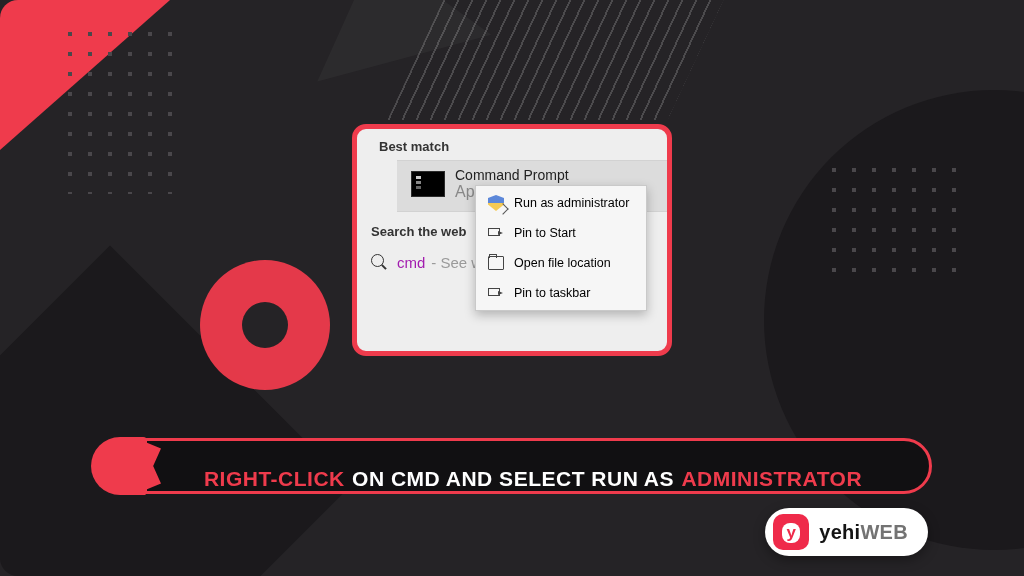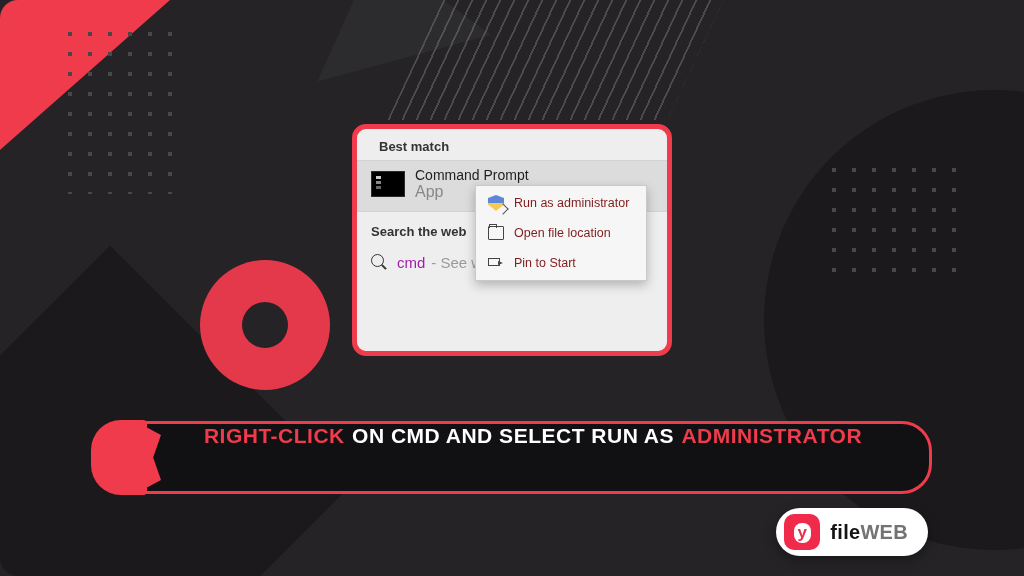--- a/index.html
+++ b/index.html
@@ -95,20 +95,21 @@
     margin-left: 8px;
   }
   .sp-result {
     display: flex;
     align-items: center;
     gap: 10px;
     padding: 6px 14px 10px;
     background: #dcdcdc;
     border-top: 1px solid #d2d2d2;
     border-bottom: 1px solid #d2d2d2;
+    margin-left: 40px;
   }
   .sp-result .appicon {
     width: 34px; height: 26px;
     background: #000;
     border: 1px solid #2b2b2b;
     position: relative;
     flex: 0 0 auto;
   }
   .sp-result .appicon::before{
     content:"";
@@ -153,21 +154,21 @@
     top: 56px; left: 118px;
     width: 172px;
     background: #f6f6f6;
     border: 1px solid #c9c9c9;
     box-shadow: 0 4px 10px rgba(0,0,0,.25);
     padding: 2px 0;
   }
   .ctx-item {
     display:flex; align-items:center; gap:10px;
     padding: 7px 12px;
-    font-size: 12.5px; color:#7f1d1d;
+    font-size: 12.5px; color:#000000;
     cursor: default;
   }
   .ctx-icon { width:16px; height:16px; position:relative; flex:0 0 auto; }
 
   .ico-shield::before{
     content:""; position:absolute; inset:0;
     background:
      linear-gradient(#4b7bd6 0 50%,#f5c542 50% 100%);
     clip-path: polygon(50% 0,100% 18%,100% 60%,50% 100%,0 60%,0 18%);
     opacity:.9;
@@ -193,25 +194,25 @@
   .ico-pin::after{
     content:""; position:absolute; left:10px; top:5.5px;
     border-top:2.2px solid transparent; border-bottom:2.2px solid transparent;
     border-left:5px solid #444;
   }
 
   
   .banner {
     position:absolute;
     left:92px; right:92px; bottom:82px;
-    height:73px;
+    height:56px;
     background:#111012;
     border:3px solid #ef3b4c;
     border-radius:30px;
-    display:flex; align-items:flex-start; justify-content:center;
+    display:flex; align-items:flex-end; justify-content:center;
     gap:.35em;
     font-family: "Arial Black","Segoe UI",sans-serif;
     font-weight:900;
     font-size:21px;
     letter-spacing:.5px;
     color:#ffffff;
     padding: 0 28px 0 70px;
     white-space:nowrap;
   }
   .banner .hl { color:#ef3b4c; }
@@ -294,37 +295,41 @@
   </div>
 
   <div class="ctx-menu">
     <div class="ctx-item">
       <span class="ctx-icon ico-shield">
           <span class="ico-shield-arrow"></span>
         </span>
       <span>Run as administrator</span>
     </div>
     <div class="ctx-item">
+      <span class="ctx-icon ico-pin"></span>
+      <span>Pin to Start</span>
+    </div>
+    <div class="ctx-item">
       <span class="ctx-icon ico-folder"></span>
       <span>Open file location</span>
     </div>
     <div class="ctx-item">
       <span class="ctx-icon ico-pin"></span>
-      <span>Pin to Start</span>
+      <span>Pin to taskbar</span>
     </div>
   </div>
 </div>
 
 <div class="banner">
   <div class="banner-knob"></div>
   <span class="hl">RIGHT-CLICK</span>
   <span>ON CMD AND SELECT RUN AS</span>
   <span class="hl">ADMINISTRATOR</span>
 </div>
 
 <div class="badge">
   <div class="logo">
     <span>y</span>
   </div>
   <div class="txt">
-    <span class="a">file</span><span class="b">WEB</span>
+    <span class="a">yehi</span><span class="b">WEB</span>
   </div>
 </div>
 
 </body></html>

